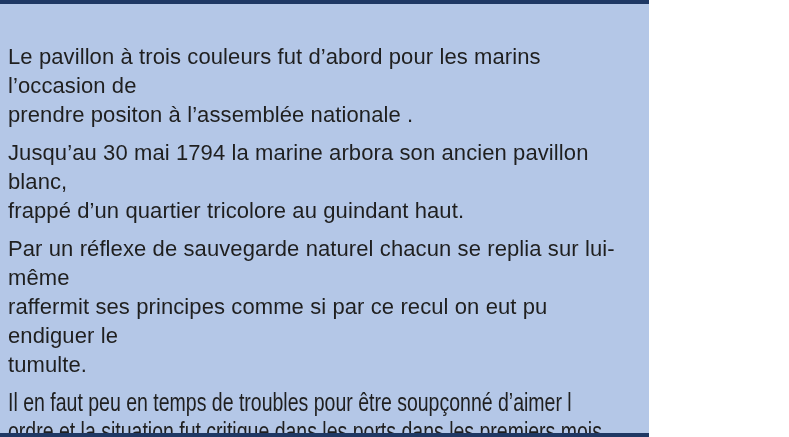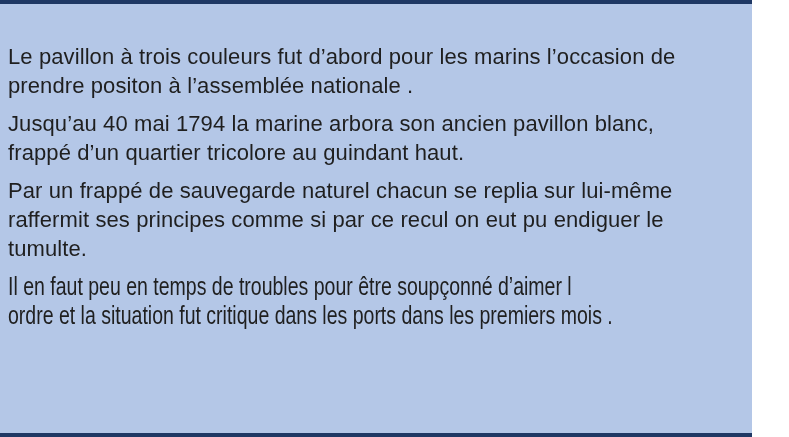--- a/index.html
+++ b/index.html
@@ -2,21 +2,21 @@
 <html><head>
   <meta charset="utf-8">
   <style>
     html, body {
       margin: 0;
       padding: 0;
       background: #ffffff;
     }
     .slide {
       box-sizing: border-box;
-      width: 752px;
+      width: 649px;
       height: 437px;
       background: var(--bg, #b4c7e7);
       border-top: 4px solid var(--rule, #1f3864);
       border-bottom: 4px solid var(--rule, #1f3864);
       padding: 38px 10px 0 8px;
       overflow: hidden;
       font-family: "Liberation Sans", "DejaVu Sans", sans-serif;
       color: var(--fg, #1f1f1f);
     }
     .para {
@@ -34,20 +34,20 @@
       width: 128.2%;
       letter-spacing: 0;
     }
   </style>
 </head>
 <body>
 
 <div class="slide" style="--bg: #b4c7e7; --rule: #1f3864; --fg: #1f1f1f;">
   <p class="para">Le pavillon à trois couleurs fut d’abord pour les marins l’occasion de
 prendre positon à l’assemblée nationale .</p>
-  <p class="para">Jusqu’au 40 mai 1794 la marine arbora son ancien pavillon blanc,
+  <p class="para">Jusqu’au 30 mai 1794 la marine arbora son ancien pavillon blanc,
 frappé d’un quartier tricolore au guindant haut.</p>
-  <p class="para">Par un frappé de sauvegarde naturel chacun se replia sur lui-même
+  <p class="para">Par un réflexe de sauvegarde naturel chacun se replia sur lui-même
 raffermit ses principes comme si par ce recul on eut pu endiguer le
 tumulte.</p>
   <p class="para para-narrow">Il en faut peu en temps de troubles pour être soupçonné d’aimer l
 ordre et la situation fut critique dans les ports dans les premiers mois .</p>
 </div>
 
 </body></html>

